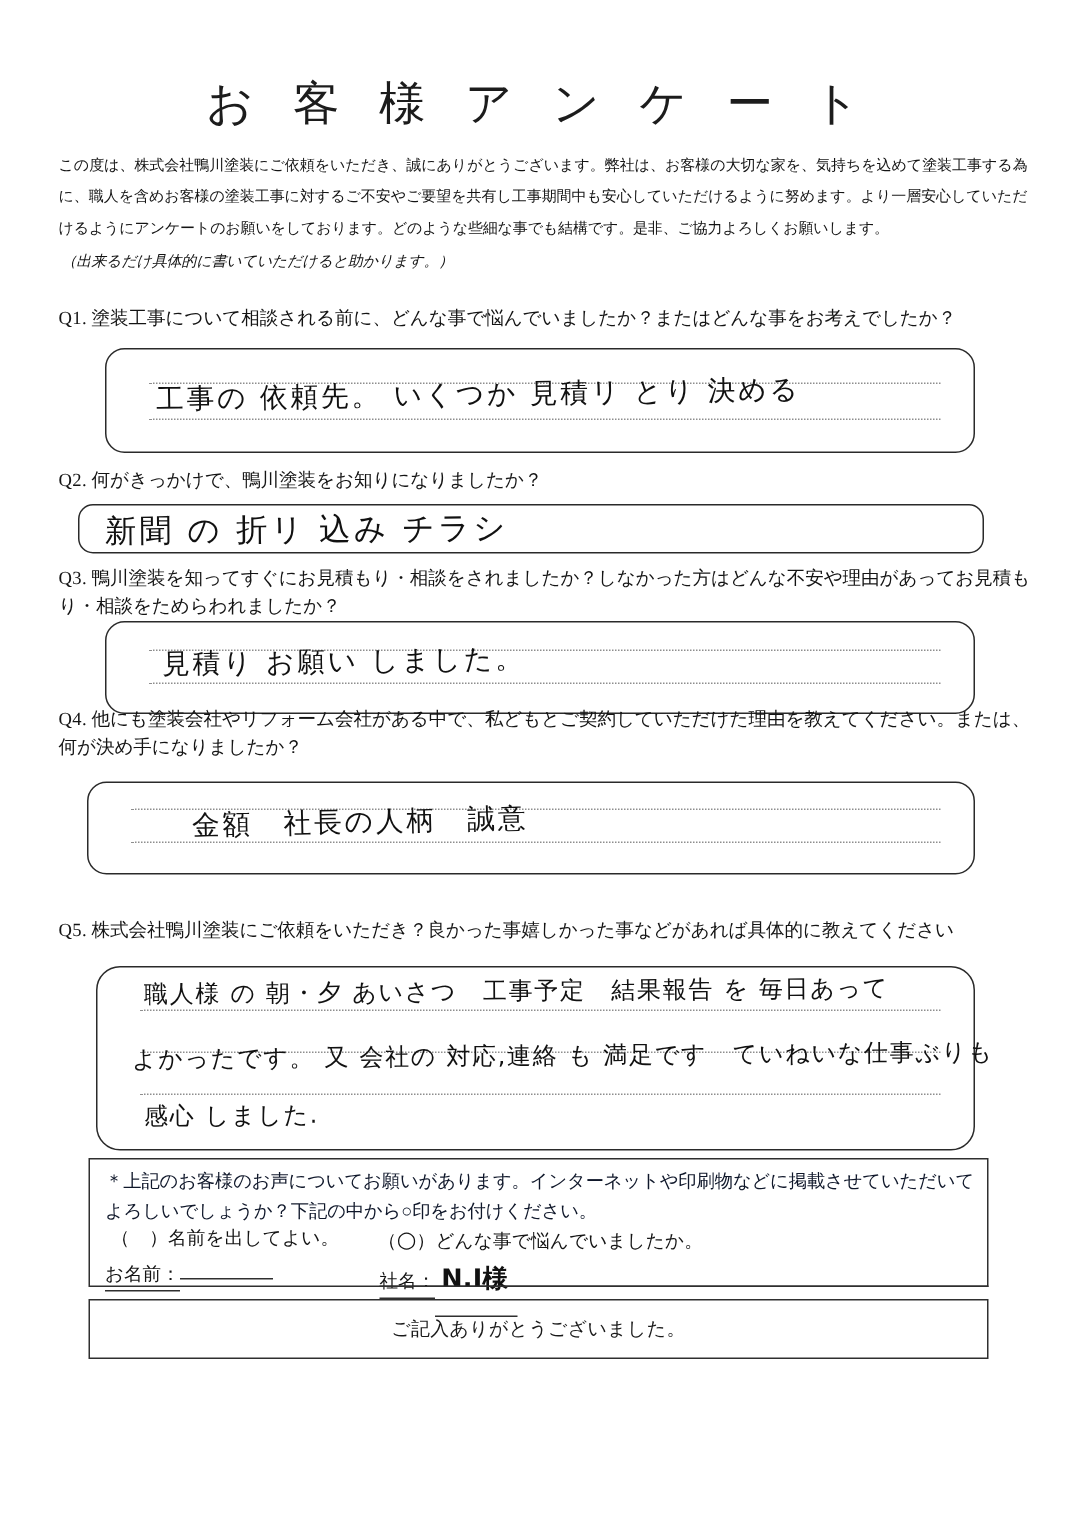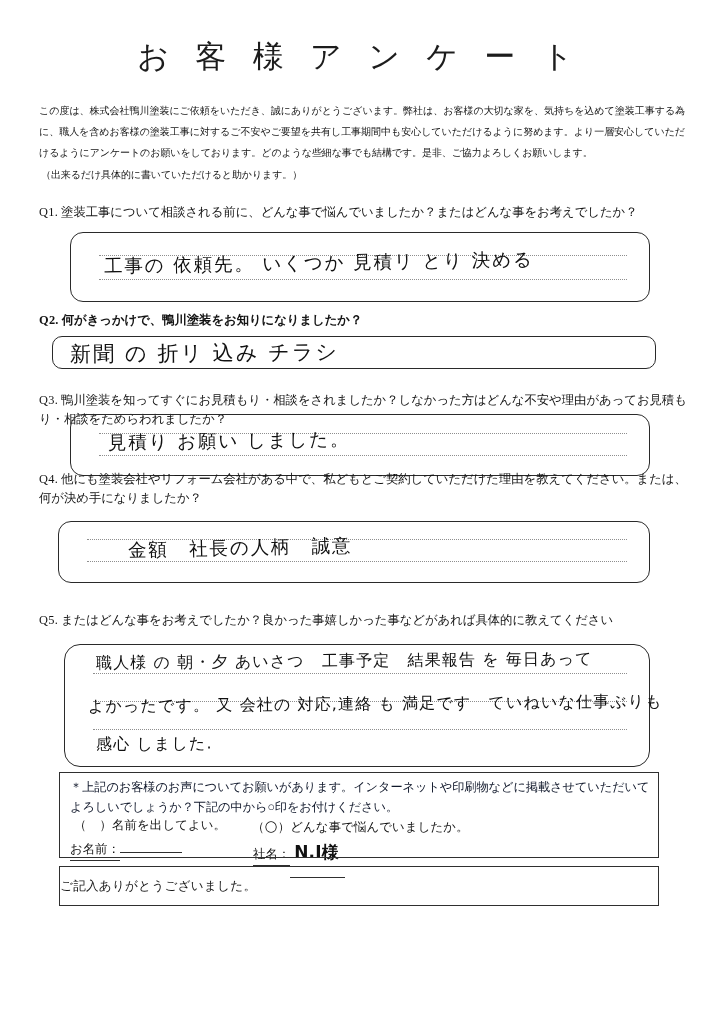--- a/index.html
+++ b/index.html
@@ -23,21 +23,21 @@
     left: 0; top: 0;
     width: 720px;
     height: 1019px;
     padding: 0;
   }
 
   
   .title {
     position: absolute;
     left: 40px;
-    top: 36px;
+    top: 48px;
     width: 640px;
     font-family: "Liberation Serif", "DejaVu Serif", serif;
     font-size: 31px;
     letter-spacing: 0.30em;
     text-align: center;
     color: #1c1c1c;
     white-space: nowrap;
   }
 
   
@@ -49,20 +49,21 @@
     font-size: 10px;
     line-height: 21.2px;
     letter-spacing: -0.01em;
     color: #141414;
     text-align: justify;
   }
   .intro .note {
     display: block;
     margin-top: 0px;
     text-indent: 0.2em;
+    font-style: italic;
   }
 
   
   .q {
     position: absolute;
     font-size: 12.4px;
     line-height: 19.4px;
     letter-spacing: -0.005em;
     color: #141414;
     width: 648px;
@@ -149,21 +150,21 @@
     font-size: 17px;
     font-weight: 600;
     color: #111;
     letter-spacing: 0.01em;
   }
   .thanks {
     position: absolute;
     font-size: 12.6px;
     color: #1a1a1a;
     letter-spacing: 0.02em;
-    text-align: left;
+    text-align: center;
     width: 100%;
   }
   .bottomline {
     position: absolute;
     border-bottom: 1.1px solid #2f2f2f;
   }
 </style>
 </head>
 <body>
 
@@ -180,28 +181,28 @@
     <div class="q" style="top:203px;">
       <span class="qnum">Q1.</span>
       <span>塗装工事について相談される前に、どんな事で悩んでいましたか？またはどんな事をお考えでしたか？</span>
     </div>
     <div class="abox" style="left:70px; top:232px; width:580px; height:70px;">
       <div class="rule" style="top:22px;"></div>
       <div class="rule" style="top:46px;"></div>
     </div>
     <div class="hw hw-md tilt1" style="left:104px; top:250px;">工事の 依頼先。 いくつか 見積リ とり 決める</div>
 
-    <div class="q" style="top:311px;font-weight:bold;">
+    <div class="q" style="top:311px;">
       <span class="qnum">Q2.</span>
       <span>何がきっかけで、鴨川塗装をお知りになりましたか？</span>
     </div>
     <div class="abox" style="left:52px; top:336px; width:604px; height:33px; border-radius:10px;"></div>
     <div class="hw hw-md tilt3" style="left:70px; top:339px; font-size:21px;">新聞 の 折リ 込み チラシ</div>
 
-    <div class="q" style="top:391px;">
+    <div class="q" style="top:376px;">
       <span class="qnum">Q3.</span>
       <span>鴨川塗装を知ってすぐにお見積もり・相談をされましたか？しなかった方はどんな不安や理由があってお見積もり・相談をためらわれましたか？</span>
     </div>
     <div class="abox" style="left:70px; top:414px; width:580px; height:62px;">
       <div class="rule" style="top:18px;"></div>
       <div class="rule" style="top:40px;"></div>
     </div>
     <div class="hw hw-md tilt1" style="left:108px; top:428px;">見積り お願い しました。</div>
 
     <div class="q" style="top:470px;">
@@ -209,21 +210,21 @@
       <span>他にも塗装会社やリフォーム会社がある中で、私どもとご契約していただけた理由を教えてください。または、何が決め手になりましたか？</span>
     </div>
     <div class="abox" style="left:58px; top:521px; width:592px; height:62px;">
       <div class="rule" style="top:17px;"></div>
       <div class="rule" style="top:39px;"></div>
     </div>
     <div class="hw hw-md tilt2" style="left:128px; top:535px;">金額　社長の人柄　誠意</div>
 
     <div class="q" style="top:611px;">
       <span class="qnum">Q5.</span>
-      <span>またはどんな事をお考えでしたか？良かった事嬉しかった事などがあれば具体的に教えてください</span>
+      <span>株式会社鴨川塗装にご依頼をいただき？良かった事嬉しかった事などがあれば具体的に教えてください</span>
     </div>
     <div class="abox" style="left:64px; top:644px; width:586px; height:123px; border-radius:16px;">
       <div class="rule" style="top:28px;"></div>
       <div class="rule" style="top:56px;"></div>
       <div class="rule" style="top:84px;"></div>
     </div>
     <div class="hw hw-q5 tilt3" style="left:96px; top:651px;">職人様 の 朝・夕 あいさつ　工事予定　結果報告 を 毎日あって</div>
     <div class="hw hw-q5 tilt3" style="left:88px; top:694px;">よかったです。 又 会社の 対応,連絡 も 満足です　ていねいな仕事ぶりも</div>
     <div class="hw hw-q5 tilt3" style="left:96px; top:734px;">感心 しました.</div>
 

